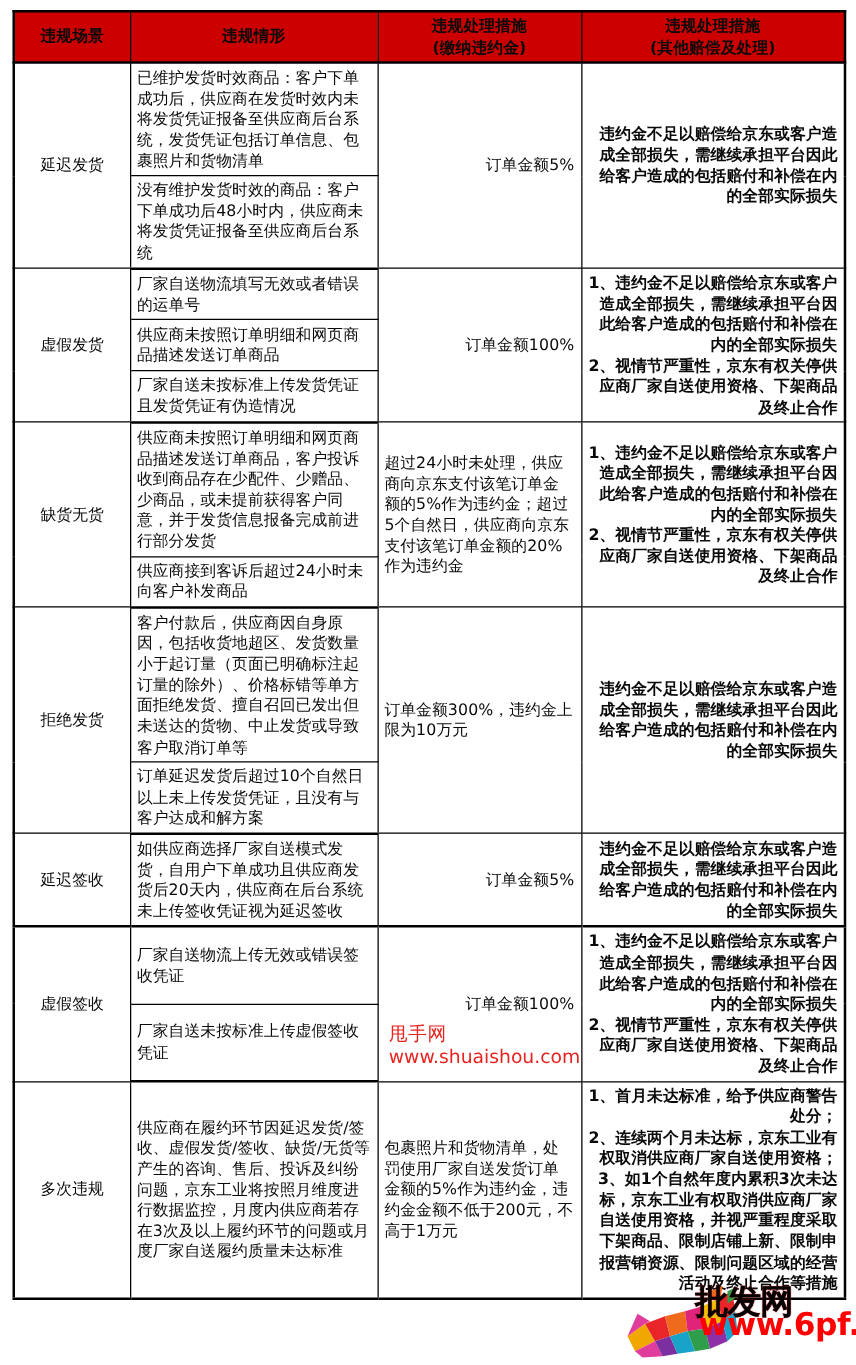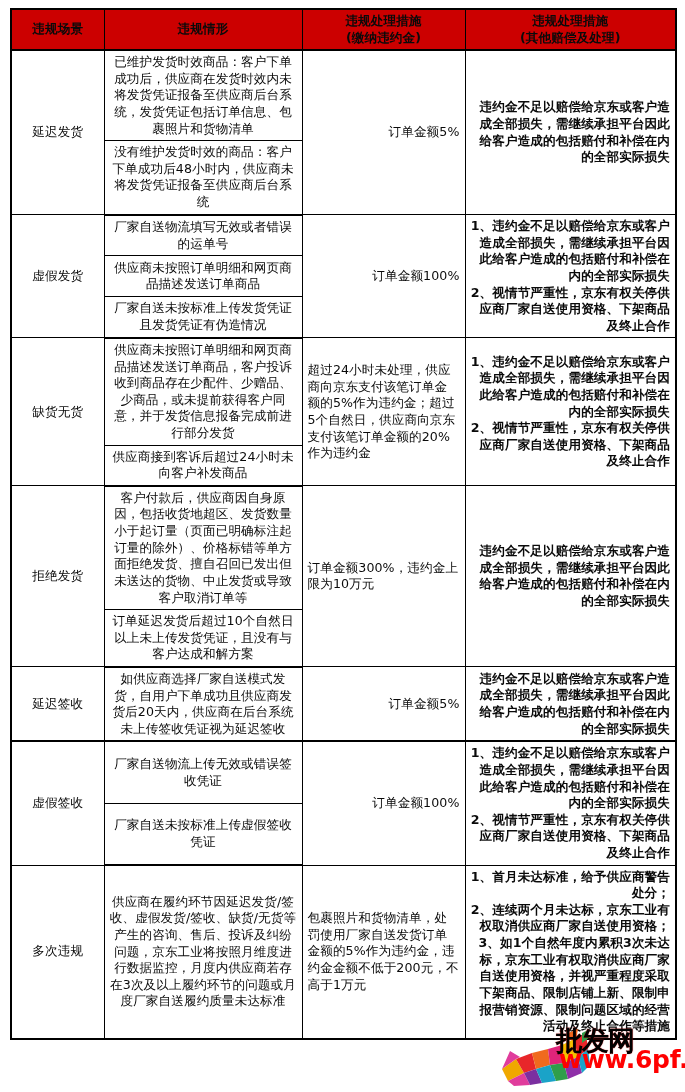--- a/index.html
+++ b/index.html
@@ -51,21 +51,21 @@
   thead tr {
     border: 2px solid #000;
   }
   td.scene {
     text-align: center;
     font-weight: normal;
     font-size: 13px;
     letter-spacing: 0.5px;
   }
   td.situation {
-    text-align: center;
+    text-align: left;
   }
   td.penalty {
     text-align: left;
   }
   td.penalty.ctr {
     text-align: right;
   }
   td.other {
     text-align: right;
     font-weight: bold;
@@ -218,20 +218,24 @@
           <td class="penalty thick-bottom" rowspan="1">包裹照片和货物清单，处罚使用厂家自送发货订单金额的5%作为违约金，违约金金额不低于200元，不高于1万元</td>
           <td class="other thick-bottom" rowspan="1">
             <div>1、首月未达标准，给予供应商警告处分；</div>
             <div>2、连续两个月未达标，京东工业有权取消供应商厂家自送使用资格；</div>
             <div>3、如1个自然年度内累积3次未达标，京东工业有权取消供应商厂家自送使用资格，并视严重程度采取下架商品、限制店铺上新、限制申报营销资源、限制问题区域的经营活动及终止合作等措施</div>
           </td>
         </tr>
       </tbody>
   </table>
 
+  <div class="wm-shuaishou">
+    <div class="cn">甩手网</div>
+    <div class="url">www.shuaishou.com</div>
+  </div>
 
   <div class="wm-6pf">
     <svg class="bull" width="92" height="58" viewBox="0 0 92 58">
       <polygon points="4,40 18,30 26,44 10,52" fill="#f0a800"></polygon>
       <polygon points="10,52 26,44 32,56 16,57" fill="#e03c9c"></polygon>
       <polygon points="18,30 34,24 38,40 26,44" fill="#e8262a"></polygon>
       <polygon points="26,44 38,40 44,54 32,56" fill="#7b2fa0"></polygon>
       <polygon points="34,24 50,20 52,36 38,40" fill="#f06a1e"></polygon>
       <polygon points="38,40 52,36 58,52 44,54" fill="#1aa3c8"></polygon>
       <polygon points="50,20 64,16 66,34 52,36" fill="#e0247a"></polygon>

